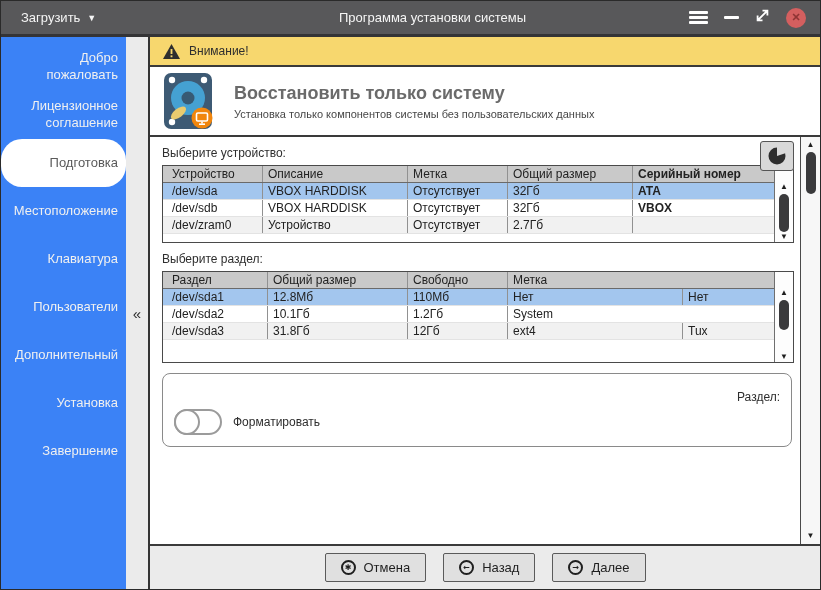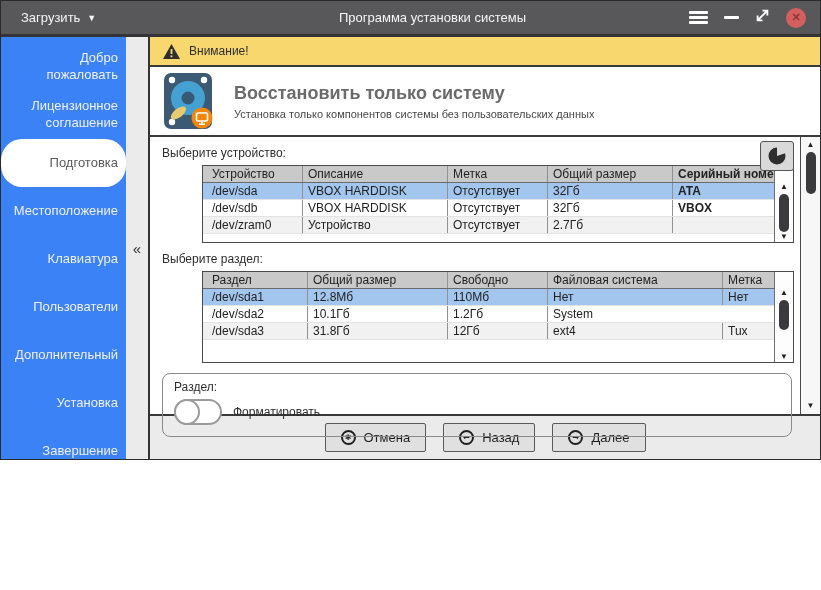--- a/index.html
+++ b/index.html
@@ -1,18 +1,18 @@
 <!DOCTYPE html>
 <html><head>
 <meta charset="utf-8">
 <style>
   * { box-sizing: border-box; margin: 0; padding: 0; }
   html,body { width:821px; height:590px; }
   body { font-family:"Liberation Sans", sans-serif; background:#fff; }
-  .window { width:821px; height:460px; border:1px solid #2a2a2a; display:flex; flex-direction:column; background:#fff; overflow:hidden; }
+  .window { width:821px; height:590px; border:1px solid #2a2a2a; display:flex; flex-direction:column; background:#fff; overflow:hidden; }
 
   
   .titlebar { height:36px; flex:0 0 36px; background:#58585a; border-bottom:3px solid #343436;
               display:flex; align-items:center; position:relative; color:#f5f5f5; }
   .load-btn { margin-left:20px; display:flex; align-items:center; gap:7px; font-size:13px; cursor:default; z-index:2; }
   .load-caret { font-size:9px; }
   .tb-title { position:absolute; left:16px; right:0; text-align:center; font-size:13px;margin-left:28px; }
   .win-controls { margin-left:auto; display:flex; align-items:center; gap:16px; margin-right:14px; z-index:2; }
   .burger { width:19px; height:3px; background:#fff; border-radius:1px; box-shadow:0 -5px 0 #fff, 0 5px 0 #fff; margin:5px 0; }
   .min-bar { width:15px; height:3px; background:#fff; border-radius:1px; display:block; }
@@ -37,21 +37,21 @@
   .app-header h1 { font-size:18px; color:#6a6a6a; font-weight:bold; margin-bottom:4px; }
   .app-header p { font-size:11px; color:#474747; }
 
   
   .content-wrap { flex:1; display:flex; min-height:0; }
   .content { flex:1; padding:6px 6px 0 12px; position:relative; min-width:0; }
   .section-label { font-size:12px; color:#2e2e2e; margin:3px 0 5px; }
   .pie-btn { position:absolute; top:4px; right:6px; width:34px; height:30px; background:#d9d9d9;
              border:1px solid #555; border-radius:3px; display:flex; align-items:center; justify-content:center; }
 
-  .tbl-wrap { display:flex; border:1px solid #4a4a4a; background:#fff;margin-left:40px; }
+  .tbl-wrap { display:flex; border:1px solid #4a4a4a; background:#fff; }
   .tbl { flex:1; min-width:0; }
   .trow { display:flex; height:17px; border-bottom:1px solid #e3e3e3; }
   .trow.thead { background:#c9c9c9; border-bottom:1px solid #6a6a6a; }
   .trow.sel { background:#a3c6ee; }
   .trow.alt { background:#f1f1f1; }
   .tcell { font-size:12px; line-height:16px; color:#222; padding:0 5px; border-right:1px solid #919191;
            white-space:nowrap; overflow:hidden; }
   .tcell.c0 { padding-left:9px; }
   .dev .c0{width:100px} .dev .c1{width:145px} .dev .c2{width:100px} .dev .c3{width:125px} .dev .c4{flex:1; border-right:none;font-weight:bold;}
   .part .c0{width:105px} .part .c1{width:140px} .part .c2{width:100px} .part .c3{width:175px} .part .c4{flex:1; border-right:none;}
@@ -62,21 +62,21 @@
              display:flex; flex-direction:column; align-items:center; }
   .sarrow { font-size:8px; color:#1e1e1e; line-height:10px; }
   .sarrow.below-head { margin-top:16px; }
   .sthumb { width:10px; background:#3a3a3c; border-radius:5px; margin-top:2px; }
   .sthumb.h38 { height:38px; } .sthumb.h30 { height:30px; } .sthumb.h42 { height:42px; }
   .sspacer { flex:1; }
   .outer-scroll { width:20px; flex:0 0 20px; border-left:1px solid #4a4a4a; background:#f7f7f7;
                   display:flex; flex-direction:column; align-items:center; padding:3px 0; }
 
   
-  .groupbox { margin-top:10px; margin-right:2px; border:1px solid #8a8a8a; border-radius:8px; padding:6px 11px 11px; }
+  .groupbox { margin-top:10px; margin-right:2px; border:1px solid #8a8a8a; border-radius:8px; padding:16px 11px 11px;text-align:right; }
   .group-label { font-size:12px; color:#2e2e2e; }
   .toggle-row { display:flex; align-items:center; gap:11px; margin-top:5px; }
   .toggle { width:48px; height:26px; border:2px solid #9b9b9b; border-radius:14px; position:relative; background:#fff; }
   .toggle-knob { width:26px; height:26px; border:2px solid #9b9b9b; border-radius:50%; background:#fff;
                  position:absolute; left:-2px; top:-2px; }
   .toggle-label { font-size:12px; color:#2e2e2e; }
 
   
   .footer { height:45px; flex:0 0 45px; background:#ebebeb; border-top:2px solid #3a3a3a;
             display:flex; align-items:center; justify-content:center; gap:17px; }
@@ -216,21 +216,20 @@
           </div>
 
           <div class="section-label" style="margin-top:9px;">Выберите раздел:</div>
 
           <div class="tbl-wrap">
             <div class="tbl part">
               <div class="trow thead">
                 <div class="tcell c0">Раздел</div>
                 <div class="tcell c1">Общий размер</div>
                 <div class="tcell c2">Свободно</div>
-                <div class="tcell c3">Файловая система</div>
                 <div class="tcell c4">Метка</div>
               </div>
               <div class="trow sel">
                 <div class="tcell c0">/dev/sda1</div>
                 <div class="tcell c1">12.8Мб</div>
                 <div class="tcell c2">110Мб</div>
                 <div class="tcell c3">Нет</div>
                 <div class="tcell c4">Нет</div>
               </div>
               <div class="trow">

